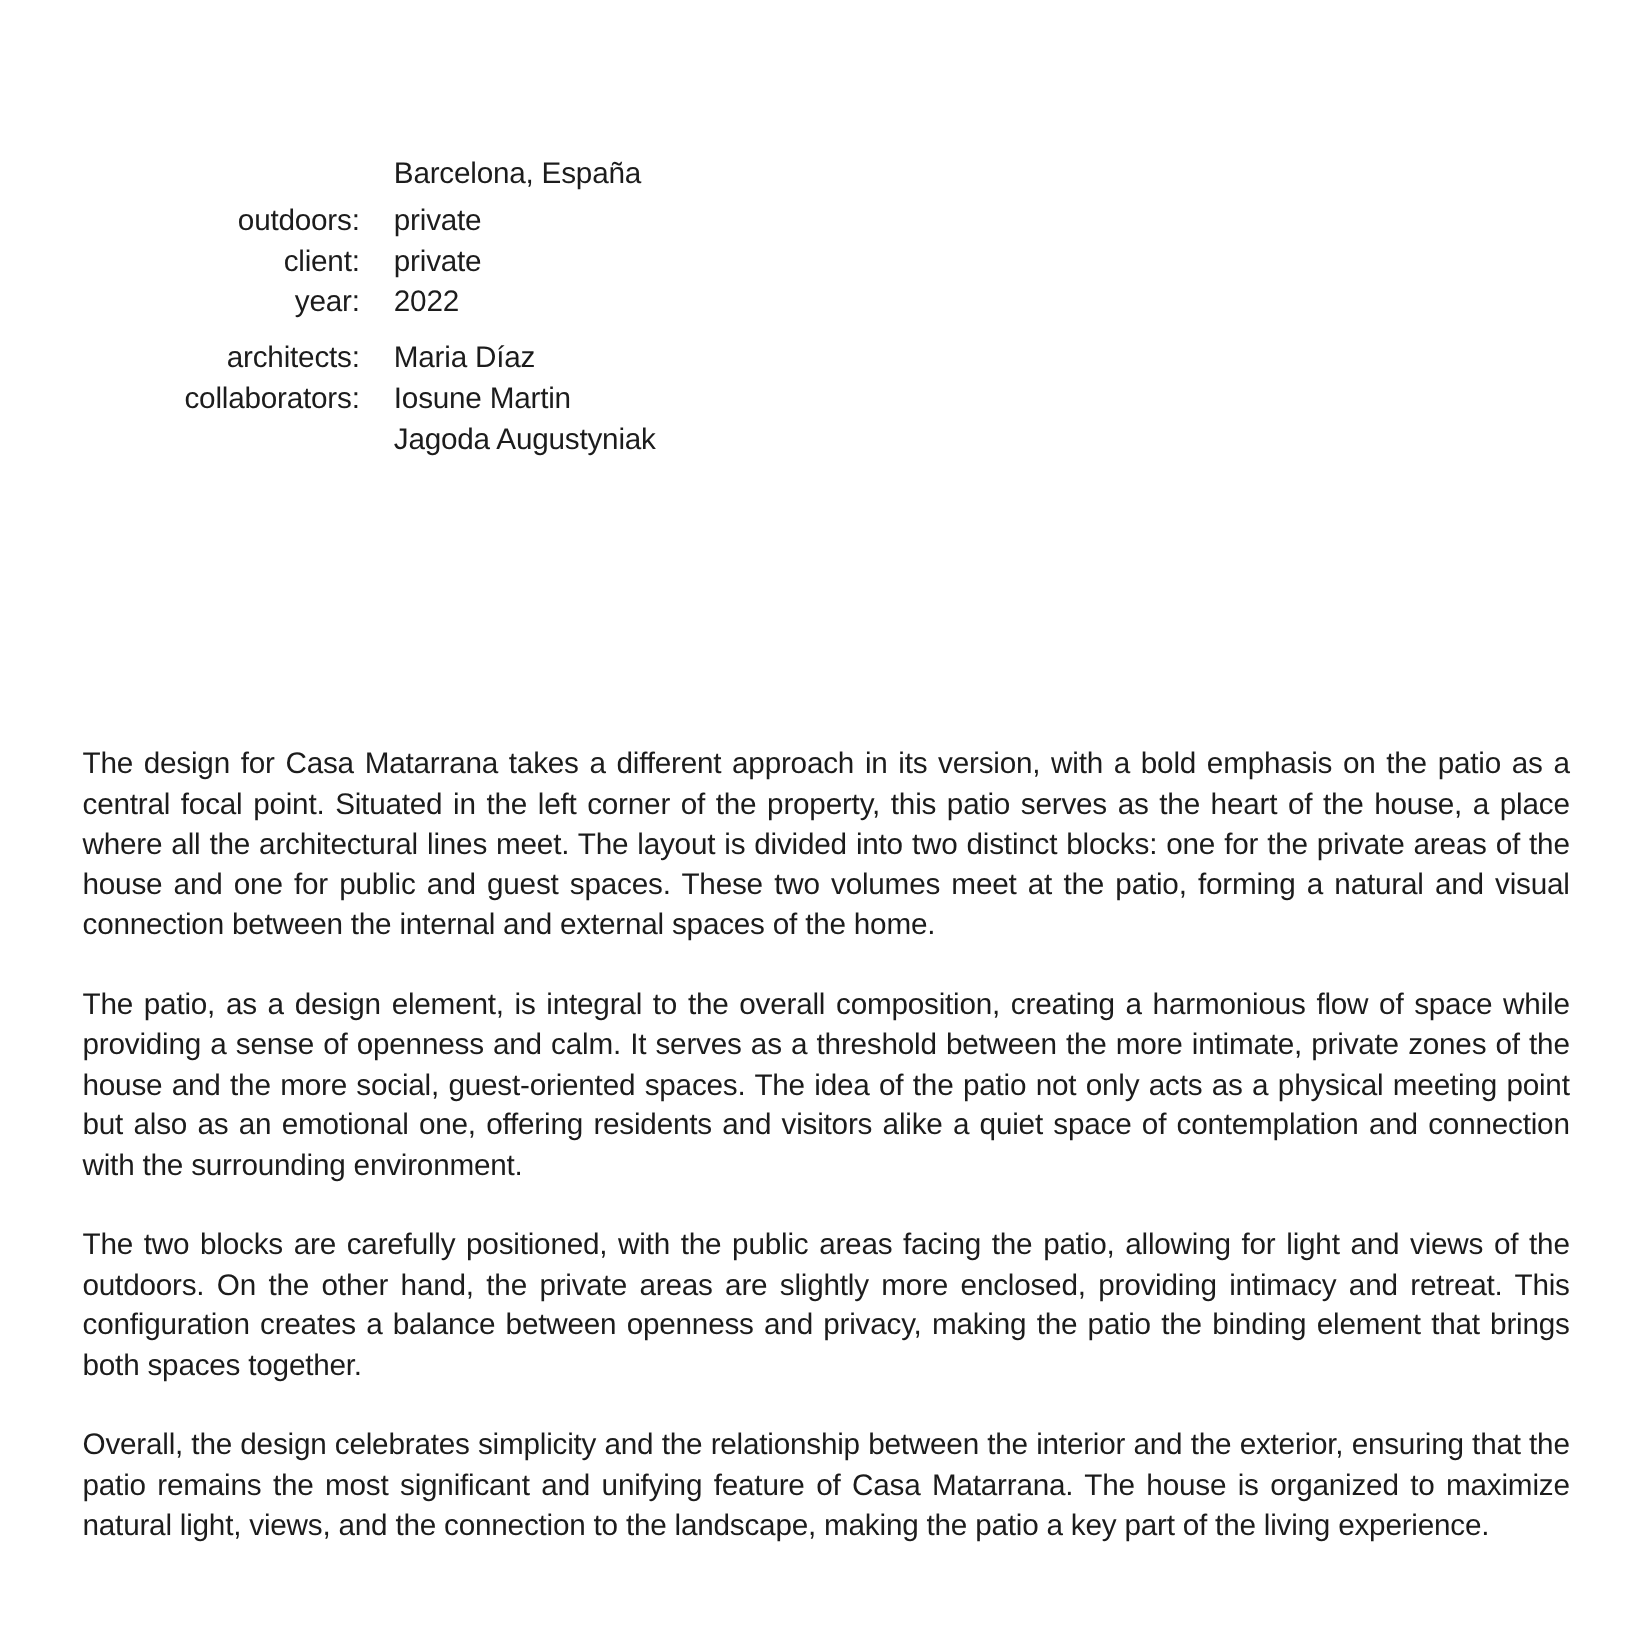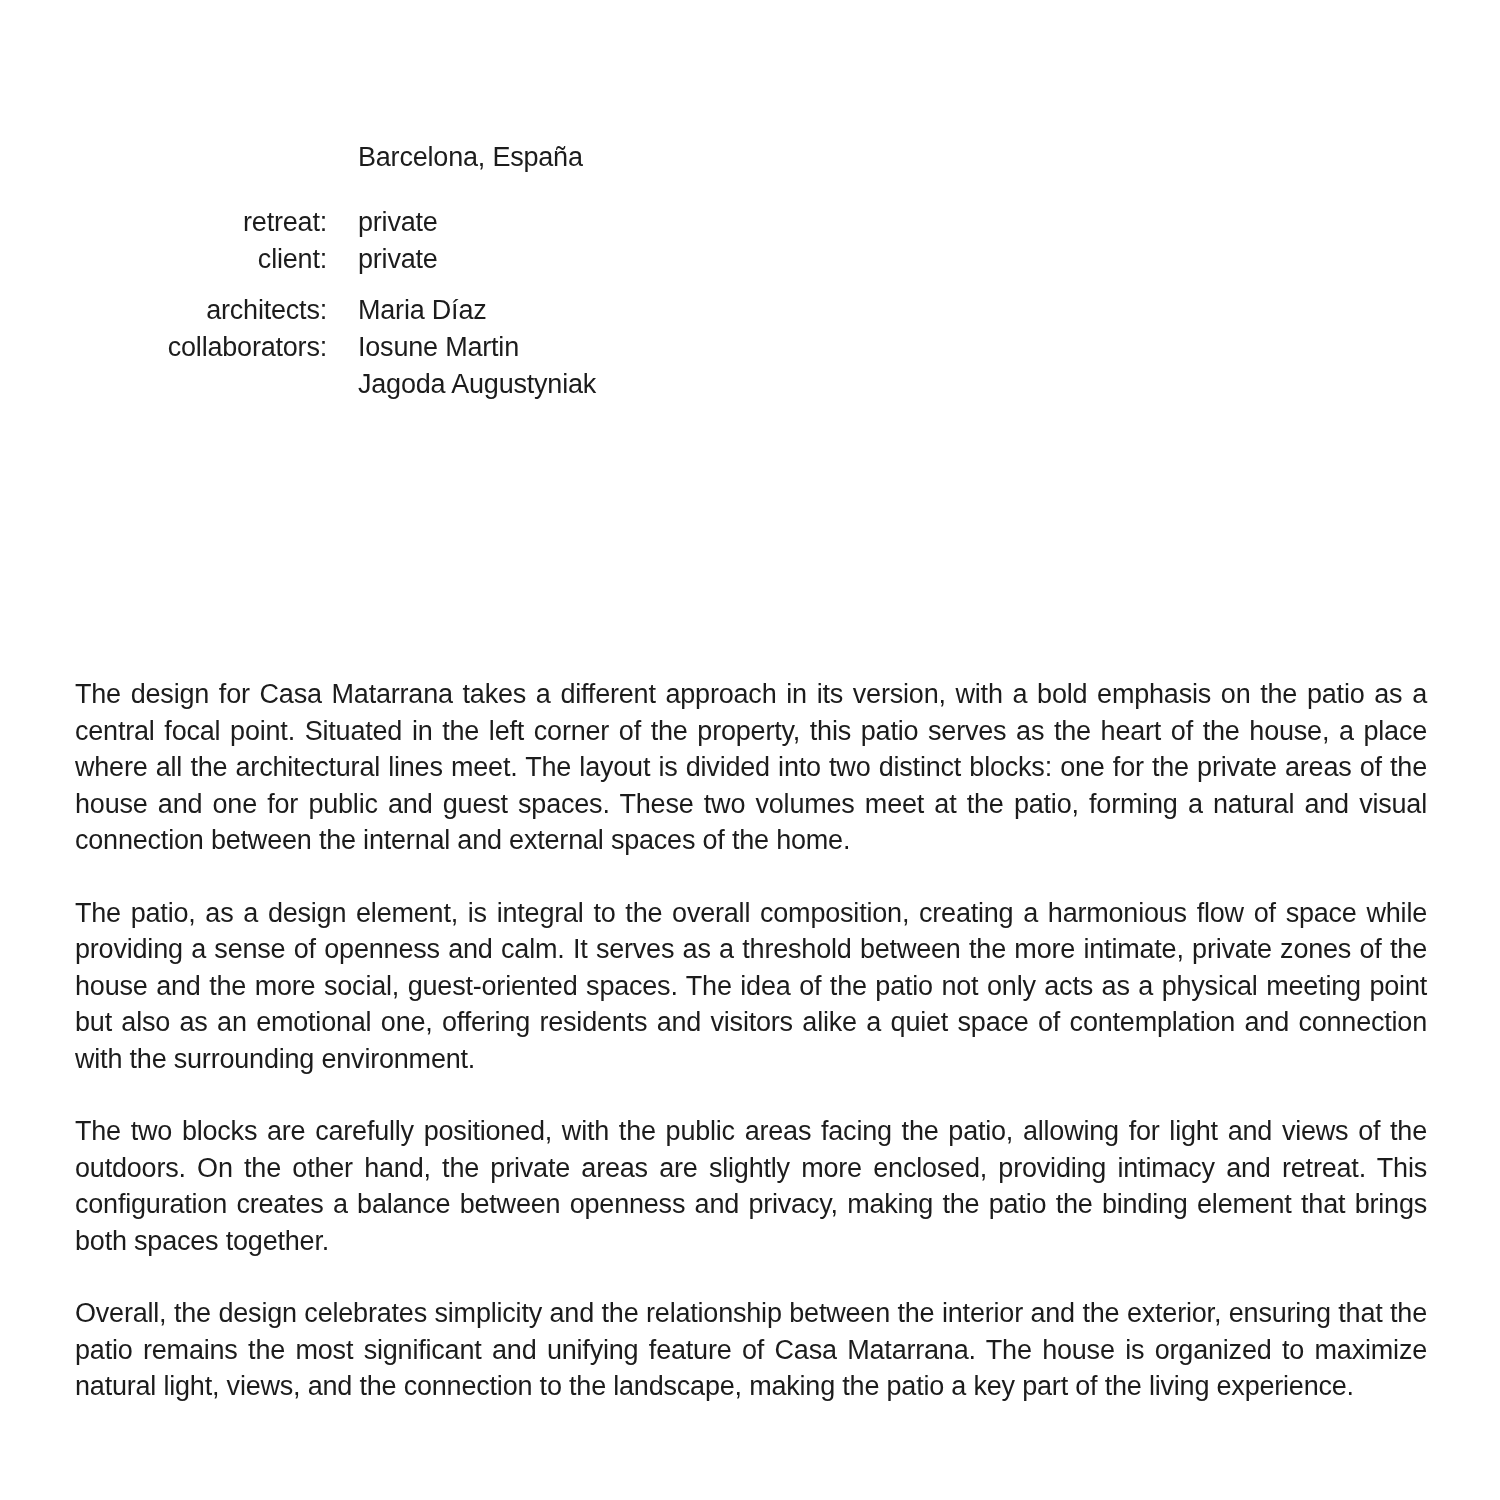--- a/index.html
+++ b/index.html
@@ -32,21 +32,21 @@
     column-gap: 31px;
   }
   .info .label {
     text-align: right;
     white-space: nowrap;
   }
   .info .value {
     text-align: left;
     white-space: nowrap;
   }
-  .location-row { margin-bottom: 28px; }
+  .location-row { margin-bottom: 6px; }
   .team-group   { margin-top: 14px; }
 
   
   .description {
     position: absolute;
     top: 676px;
     left: 75px;
     right: 73px;
     font-size: 27px;
     line-height: 36.5px;
@@ -64,26 +64,30 @@
 
   <section class="info">
 
     <div class="row location-row">
       <div class="label"></div>
       <div class="value">Barcelona, España</div>
     </div>
 
     <div class="group details-group">
       <div class="row">
-        <div class="label">retreat:</div>
+        <div class="label">outdoors:</div>
         <div class="value">private</div>
       </div>
       <div class="row">
         <div class="label">client:</div>
         <div class="value">private</div>
+      </div>
+      <div class="row">
+        <div class="label">year:</div>
+        <div class="value">2022</div>
       </div>
     </div>
 
     <div class="group team-group">
       <div class="row">
         <div class="label">architects:</div>
         <div class="value">Maria Díaz</div>
       </div>
       <div class="row">
         <div class="label">collaborators:</div>

